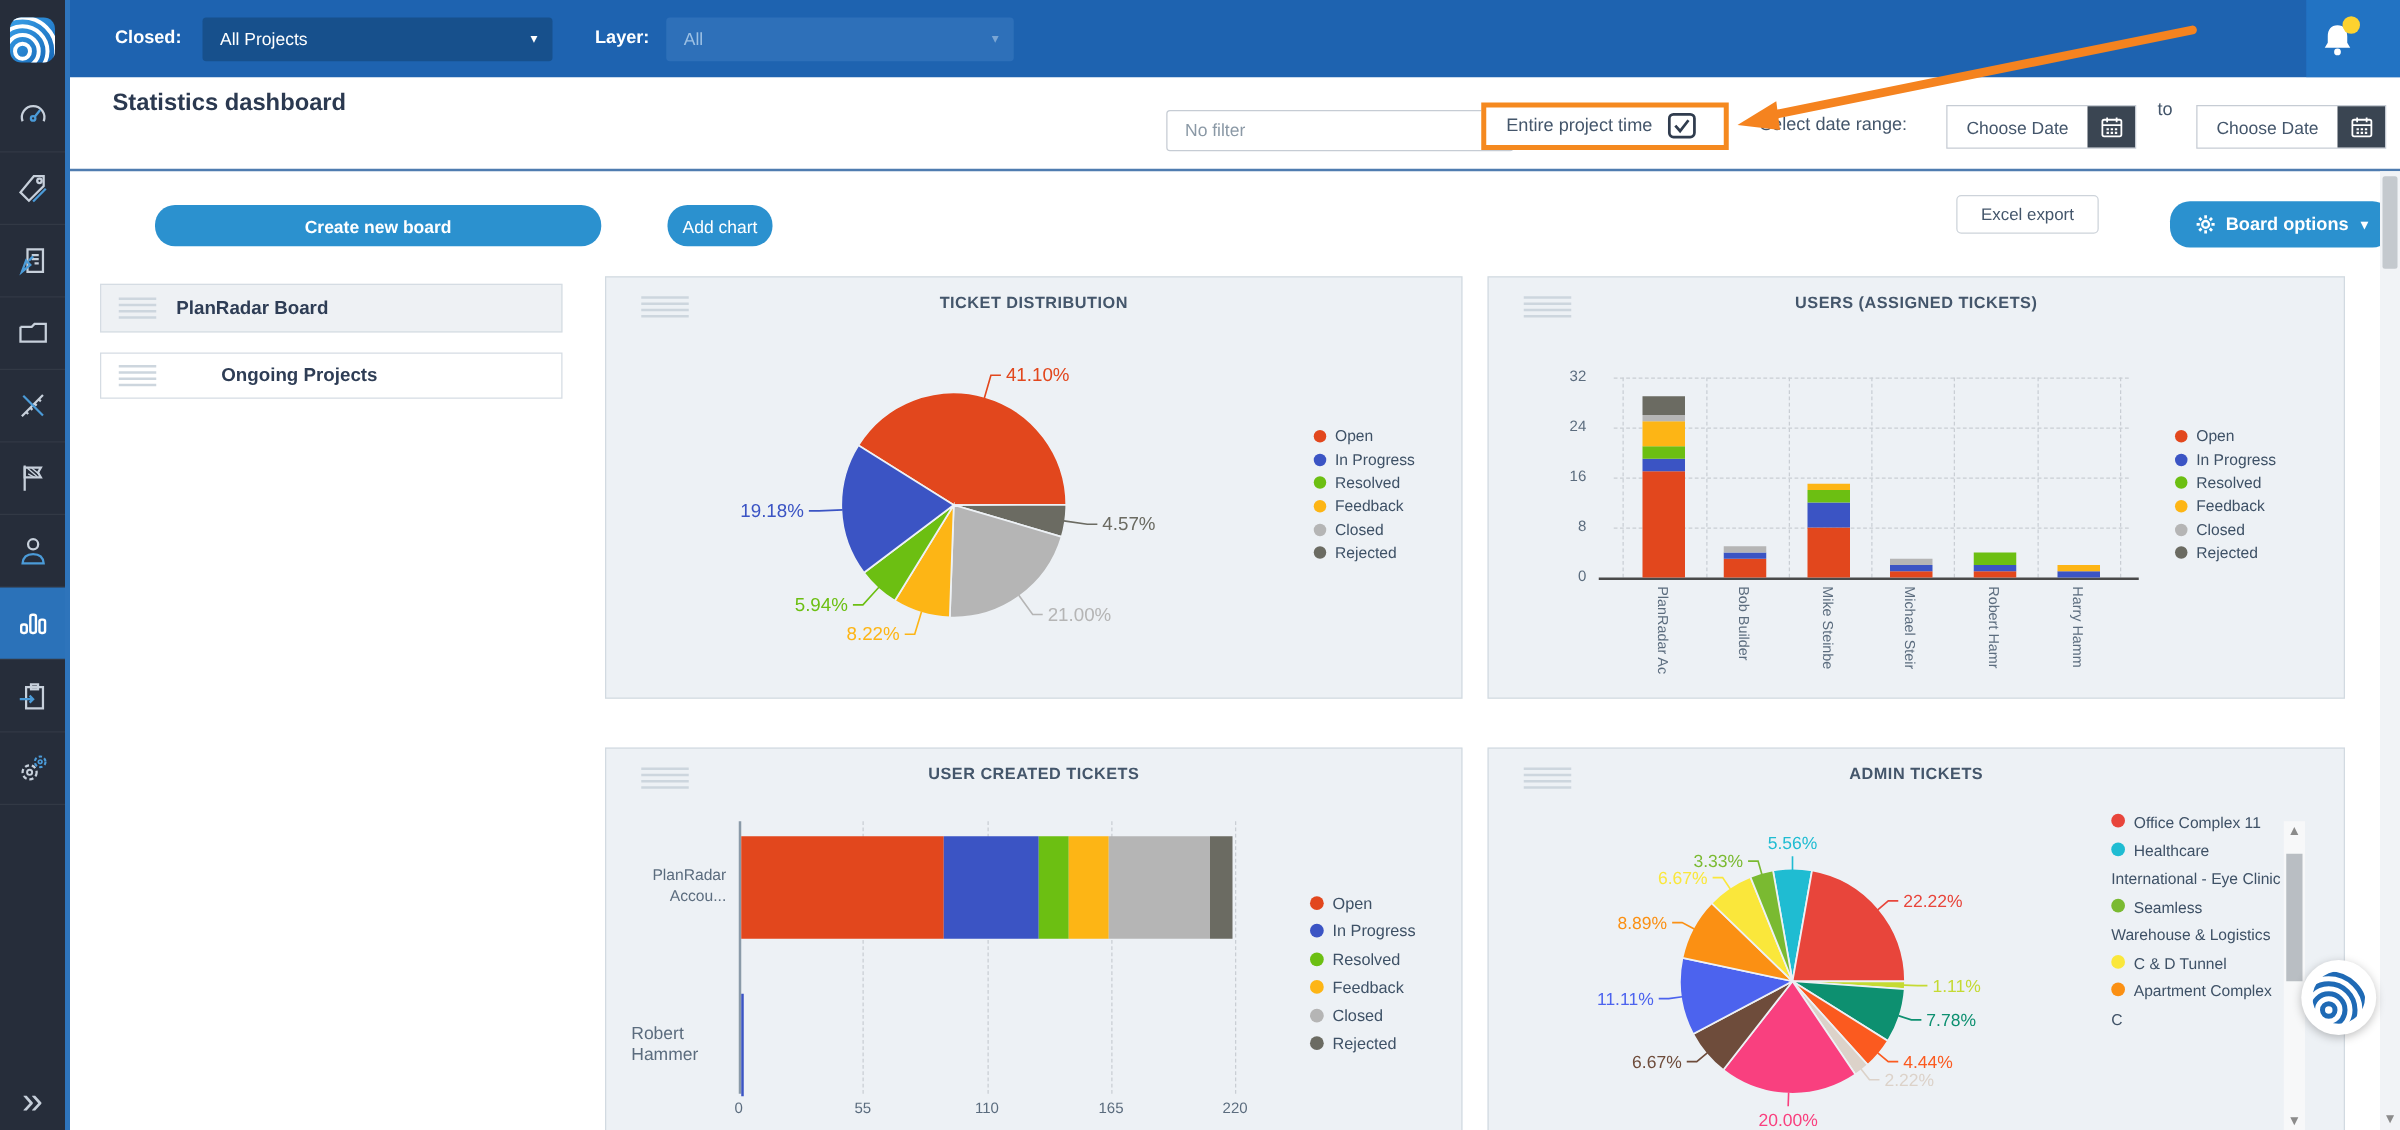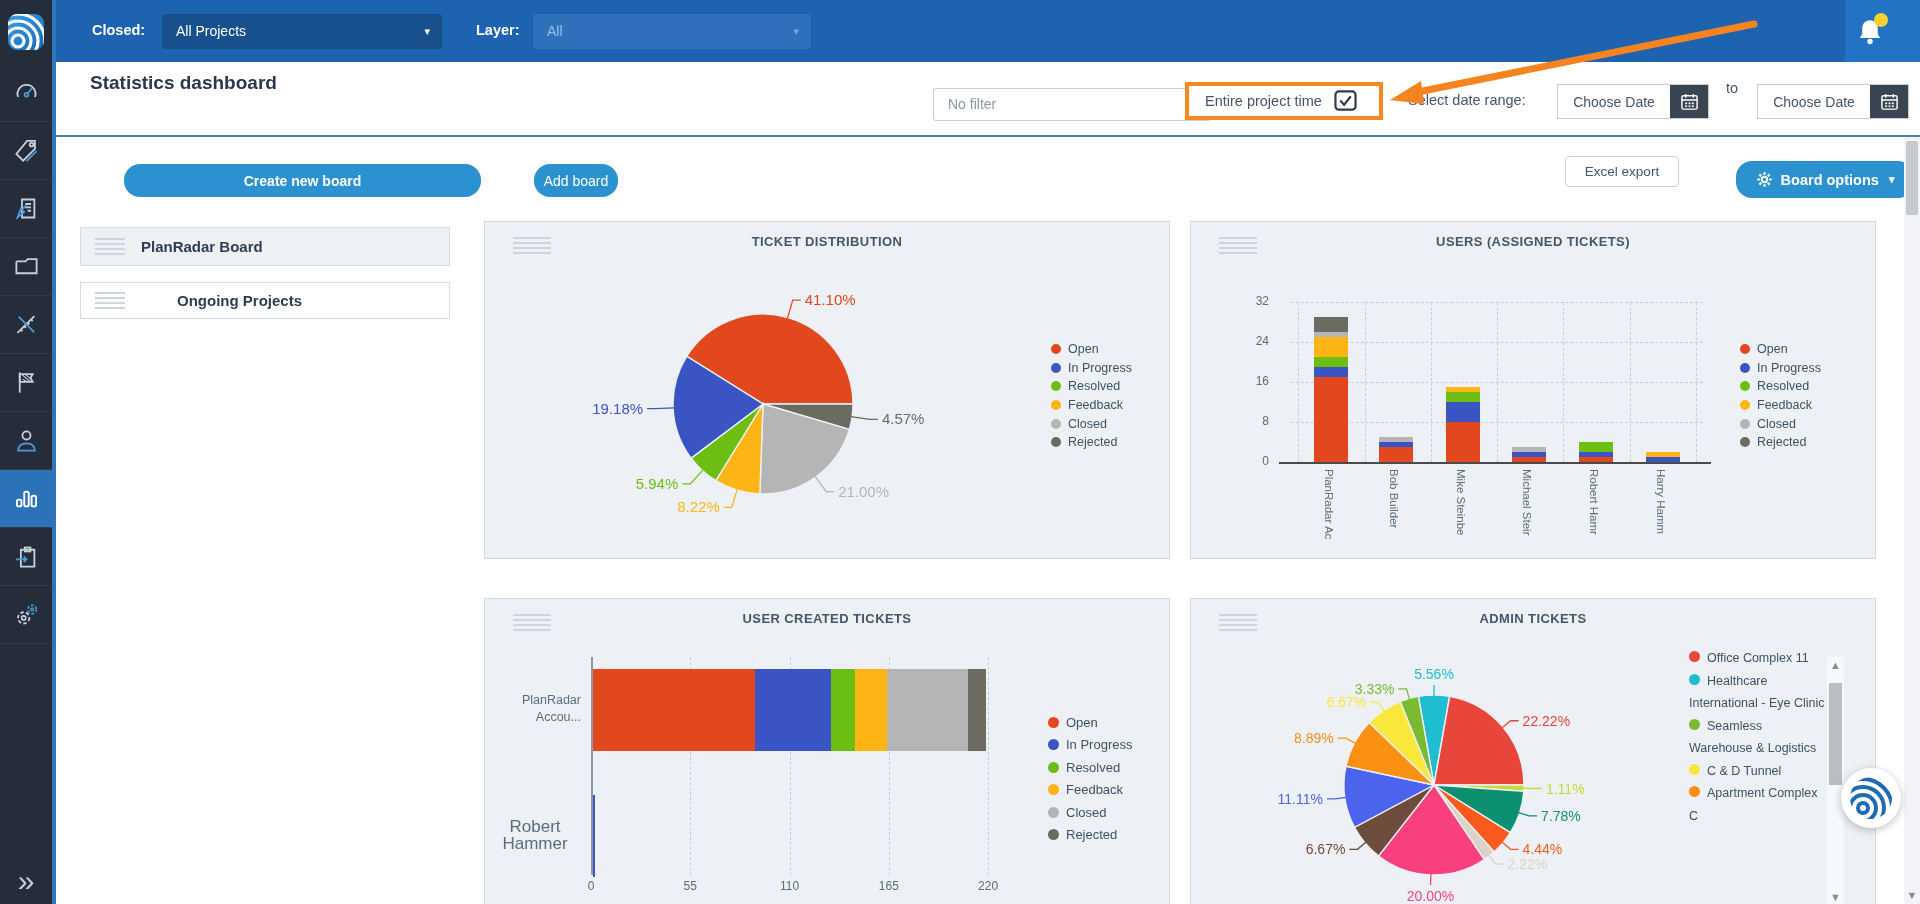--- a/index.html
+++ b/index.html
@@ -238,21 +238,21 @@
   <div class="abs board-item" style="left:80px;top:282px;width:370px;height:37px;background:#fff;gap:36px;">
     <span class="hamburger">
         <i></i>
         <i></i>
         <i></i>
         <i></i>
       </span>
     <span class="txt">Ongoing Projects</span>
   </div>
 
-  <button class="abs btn-blue" style="left:490px;top:164px;width:84px;height:33px;font-weight:normal;">Add board</button>
+  <button class="abs btn-blue" style="left:490px;top:164px;width:84px;height:33px;font-weight:normal;">Add chart</button>
   <button class="abs btn-white" style="left:1565px;top:156px;width:114px;height:31px;">Excel export</button>
   <button class="abs btn-blue" style="left:1692px;top:161px;width:178px;height:37px;font-size:14.5px;">
     <svg width="17" height="17" viewBox="0 0 20 20" style="margin-right:8px;">
       <circle cx="10" cy="10" r="3.2" fill="none" stroke="#fff" stroke-width="2.2"></circle>
       <g stroke="#fff" stroke-width="2.6">
           <path d="M10 1.5v3M10 15.5v3M1.5 10h3M15.5 10h3M4 4l2.1 2.1M13.9 13.9L16 16M16 4l-2.1 2.1M6.1 13.9L4 16"></path>
         </g>
     </svg>
     <span>Board options</span>
     <span style="font-size:11px;margin-left:10px;">▾</span>
@@ -415,21 +415,21 @@
         <div class=" gridline-v abs" style="position: absolute; left: 503.1px; top: 58px; width: 0px; height: 218px;"></div>
         <div style="position: absolute; left: 106px; top: 58px; width: 2px; height: 218px; background: rgb(138, 154, 168);"></div>
         <div style="position: absolute; left: 108px; top: 70px; width: 162.45px; height: 82px; background: rgb(226, 71, 29);"></div>
         <div style="position: absolute; left: 270.45px; top: 70px; width: 75.81px; height: 82px; background: rgb(59, 84, 196);"></div>
         <div style="position: absolute; left: 346.26px; top: 70px; width: 23.465px; height: 82px; background: rgb(108, 191, 18);"></div>
         <div style="position: absolute; left: 369.725px; top: 70px; width: 32.49px; height: 82px; background: rgb(253, 181, 21);"></div>
         <div style="position: absolute; left: 402.215px; top: 70px; width: 81.225px; height: 82px; background: rgb(181, 181, 181);"></div>
         <div style="position: absolute; left: 483.44px; top: 70px; width: 18.05px; height: 82px; background: rgb(107, 107, 98);"></div>
         <div style="position: absolute; left: 4px; top: 93px; width: 92px; text-align: right; font-size: 12.5px; color: rgb(91, 108, 126); line-height: 17px;">PlanRadar<br>Accou...</div>
         <div style="position: absolute; left: 108px; top: 196px; width: 1.805px; height: 82px; background: rgb(59, 84, 196);"></div>
-        <div style="position: absolute; left: 4px; top: 219px; width: 92px; text-align: center; font-size: 17px; color: rgb(91, 108, 126); line-height: 17px;">Robert<br>Hammer</div>
+        <div style="position: absolute; left: 20px; top: 219px; width: 92px; text-align: left; font-size: 14px; color: rgb(91, 108, 126); line-height: 17px;">Robert<br>Hammer</div>
         <div style="position: absolute; left: 563px; top: 112px;">
           <div class="legend-item" style="height: 22.5px; font-size: 13px; color: rgb(62, 81, 102); cursor: pointer;">
             <span class="legend-bullet" style="width: 11px; height: 11px; background: rgb(226, 71, 29);"></span>
             <span>Open</span>
           </div>
           <div class="legend-item" style="height: 22.5px; font-size: 13px; color: rgb(62, 81, 102); cursor: pointer;">
             <span class="legend-bullet" style="width: 11px; height: 11px; background: rgb(59, 84, 196);"></span>
             <span>In Progress</span>
           </div>
           <div class="legend-item" style="height: 22.5px; font-size: 13px; color: rgb(62, 81, 102); cursor: pointer;">

